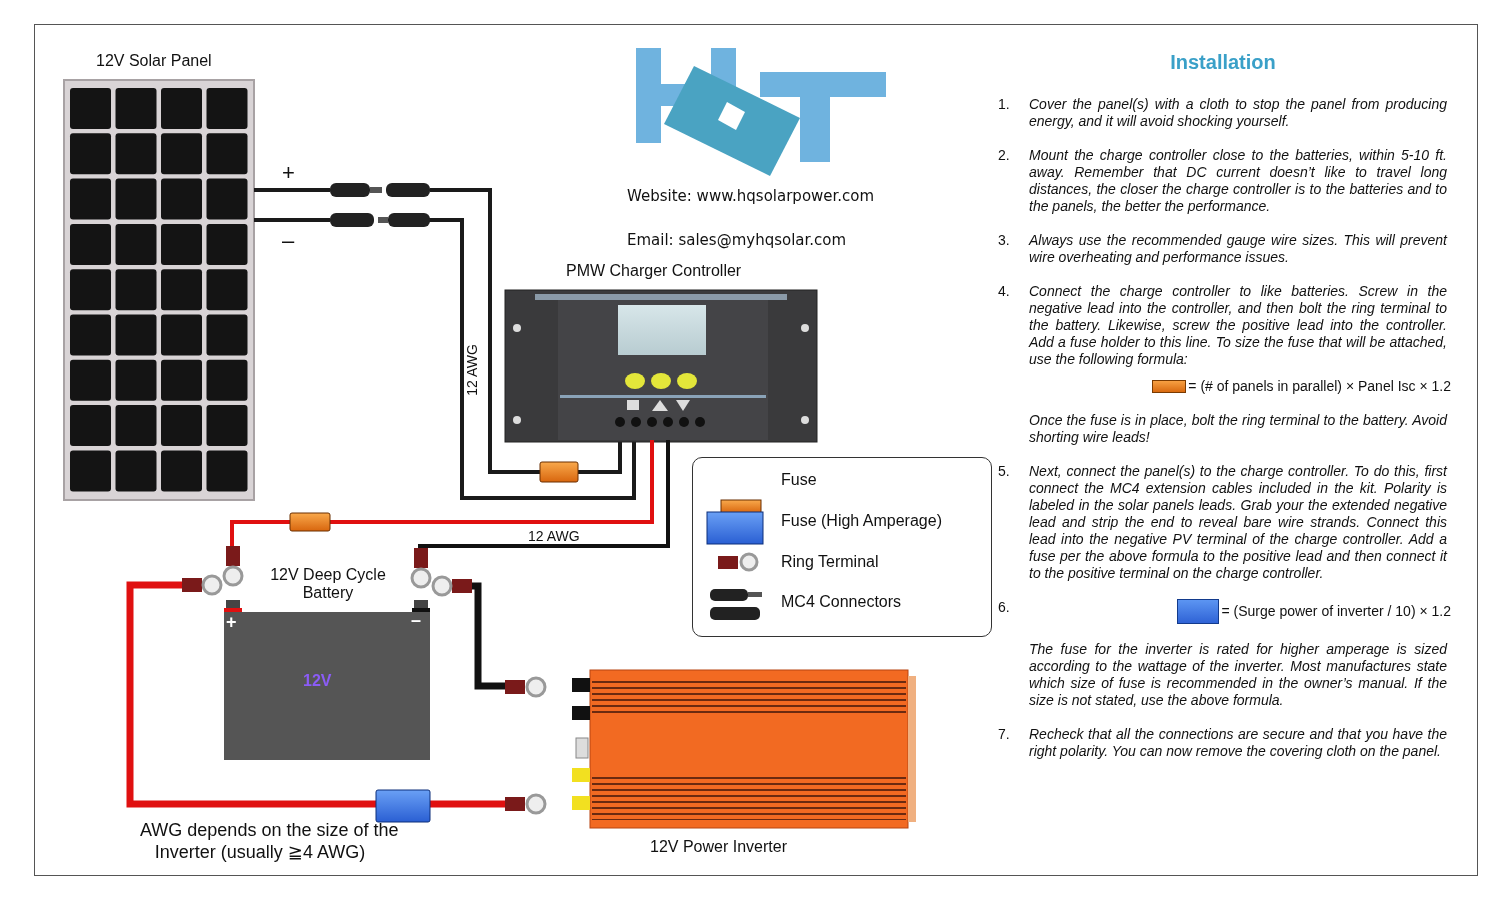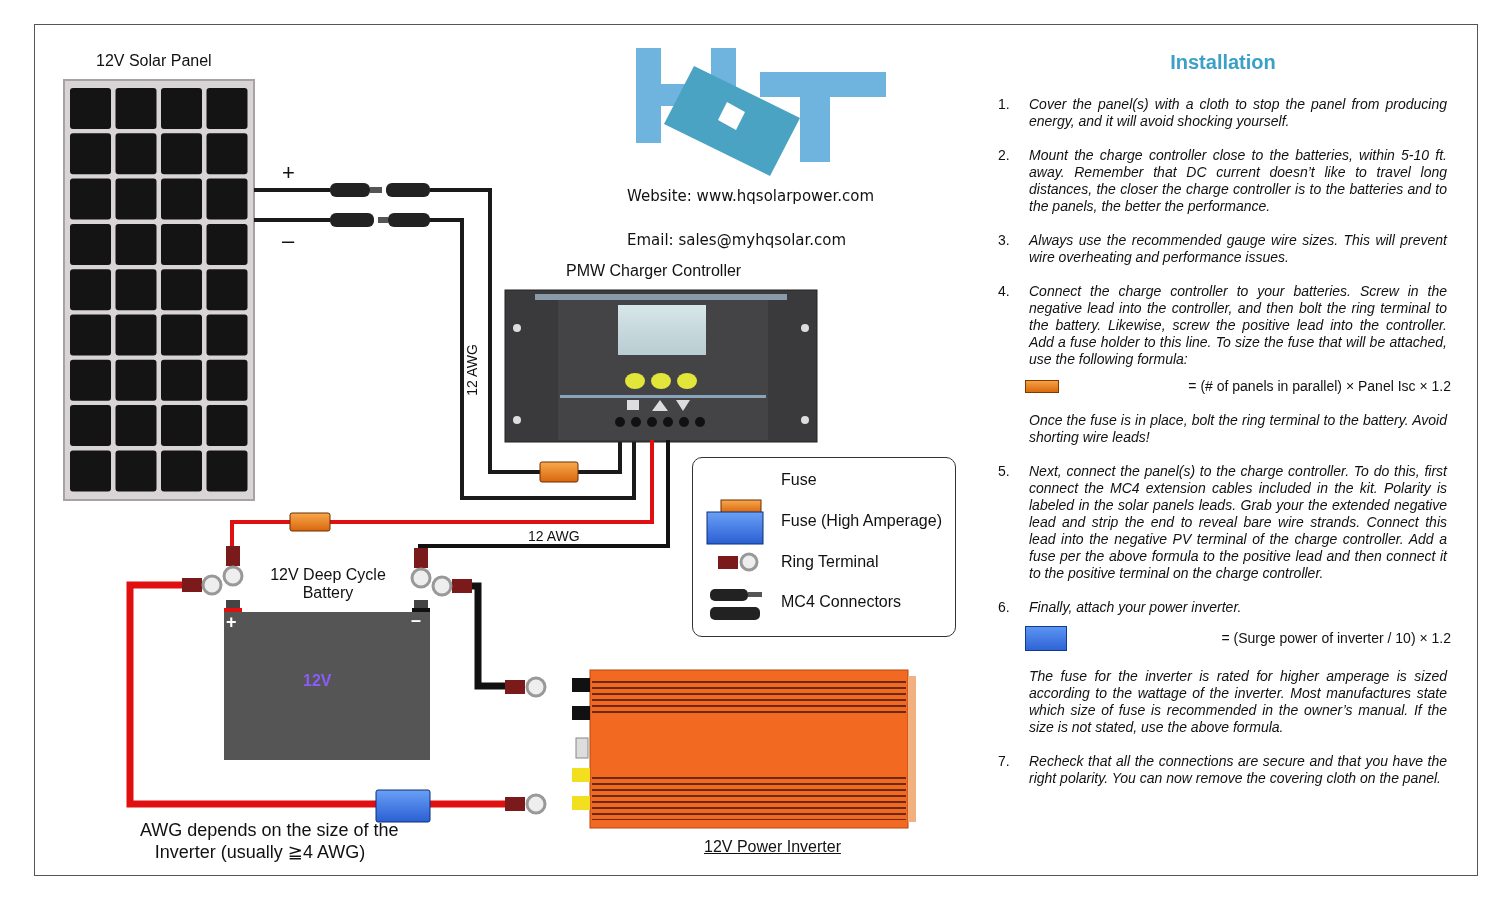--- a/index.html
+++ b/index.html
@@ -2,29 +2,29 @@
 <html><head>
 <meta charset="utf-8">
 <style>
   html,body{margin:0;padding:0;background:#fff;}
   body{width:1500px;height:913px;position:relative;overflow:hidden;font-family:"Liberation Sans",sans-serif;color:#111;}
   .frame{position:absolute;left:34px;top:24px;width:1444px;height:852px;border:1px solid #555;box-sizing:border-box;}
   svg.diagram{position:absolute;left:0;top:0;}
   .lbl{position:absolute;font-size:16px;color:#111;white-space:nowrap;}
   .ctr{text-align:center;}
   .brand{position:absolute;font-family:"DejaVu Sans",sans-serif;font-size:15px;color:#111;}
-  .legend{position:absolute;left:692px;top:457px;width:264px;height:180px;border:1px solid #333;border-radius:10px;box-sizing:border-box;}
+  .legend{position:absolute;left:692px;top:457px;width:300px;height:180px;border:1px solid #333;border-radius:10px;box-sizing:border-box;}
   .legend .li{position:absolute;left:88px;font-size:16px;}
   .inst{position:absolute;left:995px;top:50px;width:456px;}
   .inst h2{margin:1px;text-align:center;color:#3aa0c8;font-size:20px;font-weight:bold;}
   .steps{list-style:none;margin:0;padding:0;}
   .step{position:relative;padding-left:30px;font-size:14px;line-height:17px;text-align:justify;}
   .step .num{position:absolute;left:3px;top:0;}
   .step p{margin:4px;font-style:italic;}
-  .formula{display:flex;align-items:center;justify-content:space-between;gap:2px;margin:10px 0 17px 0;}
+  .formula{display:flex;align-items:center;justify-content:flex-end;gap:2px;margin:10px 0 17px 0;}
   .fuse-orange{display:inline-block;width:34px;height:13px;background:linear-gradient(#f7a042,#d96a10);border:1px solid #7a3a00;box-sizing:border-box;}
   .fuse-blue{display:inline-block;width:42px;height:25px;background:linear-gradient(#5c95f2,#2f63d6);border:1px solid #123a8c;box-sizing:border-box;}
 </style>
 </head>
 <body>
 
 <div class="frame"></div>
 
 <svg class="diagram" width="1500" height="913">
   <defs>
@@ -207,21 +207,21 @@
 <div class="lbl" style="left:566px;top:262px;">PMW Charger Controller</div>
 <div class="lbl" style="left:446px;top:362px;font-size:14px;transform:rotate(-90deg);transform-origin:center;">12 AWG</div>
 <div class="lbl" style="left:528px;top:528px;font-size:14px;">12 AWG</div>
 <div class="lbl ctr" style="left:258px;top:566px;width:140px;">
   <div>12V Deep Cycle</div>
   <div>Battery</div>
 </div>
 <div class="lbl" style="left:226px;top:612px;font-size:18px;color:#fff;font-weight:bold;">+</div>
 <div class="lbl" style="left:411px;top:610px;font-size:18px;color:#fff;font-weight:bold;">–</div>
 <div class="lbl" style="left:303px;top:672px;font-size:16px;color:#8b5cf6;font-weight:bold;">12V</div>
-<div class="lbl" style="left:704px;top:838px;text-decoration:underline;">12V Power Inverter</div>
+<div class="lbl" style="left:650px;top:838px;">12V Power Inverter</div>
 <div class="lbl ctr" style="left:140px;top:820px;width:240px;font-size:18px;">
   <div>AWG depends on the size of the</div>
   <div>Inverter (usually ≧4 AWG)</div>
 </div>
 
 <div class="brand" style="left:627px;top:187px;">Website: www.hqsolarpower.com</div>
 <div class="brand" style="left:627px;top:215px;margin-top:16px;">Email: sales@myhqsolar.com</div>
 
 <div class="legend">
   <div class="li" style="top:13px;">Fuse</div>
@@ -240,34 +240,33 @@
       <li class="step" style="margin-bottom: 17px;">
         <span class="num">2.</span>
         <p>Mount the charge controller close to the batteries, within 5-10 ft. away. Remember that DC current doesn’t like to travel long distances, the closer the charge controller is to the batteries and to the panels, the better the performance.</p>
       </li>
       <li class="step" style="margin-bottom: 17px;">
         <span class="num">3.</span>
         <p>Always use the recommended gauge wire sizes. This will prevent wire overheating and performance issues.</p>
       </li>
       <li class="step" style="margin-bottom: 17px;">
         <span class="num">4.</span>
-        <p>Connect the charge controller to your batteries. Screw in the negative lead into the controller, and then bolt the ring terminal to the battery. Likewise, screw the positive lead into the controller. Add a fuse holder to this line. To size the fuse that will be attached, use the following formula:</p>
+        <p>Connect the charge controller to like batteries. Screw in the negative lead into the controller, and then bolt the ring terminal to the battery. Likewise, screw the positive lead into the controller. Add a fuse holder to this line. To size the fuse that will be attached, use the following formula:</p>
         <div class="formula">
           <span class="fuse-orange"></span>
           <span>= (# of panels in parallel) × Panel Isc × 1.2</span>
         </div>
         <p>Once the fuse is in place, bolt the ring terminal to the battery. Avoid shorting wire leads!</p>
       </li>
       <li class="step" style="margin-bottom: 17px;">
         <span class="num">5.</span>
         <p>Next, connect the panel(s) to the charge controller. To do this, first connect the MC4 extension cables included in the kit. Polarity is labeled in the solar panels leads. Grab your the extended negative lead and strip the end to reveal bare wire strands. Connect this lead into the negative PV terminal of the charge controller. Add a fuse per the above formula to the positive lead and then connect it to the positive terminal on the charge controller.</p>
       </li>
       <li class="step" style="margin-bottom: 17px;">
         <span class="num">6.</span>
-        <p>Finally, attach your power inverter.</p>
         <div class="formula">
           <span class="fuse-blue"></span>
           <span>= (Surge power of inverter / 10) × 1.2</span>
         </div>
         <p>The fuse for the inverter is rated for higher amperage is sized according to the wattage of the inverter. Most manufactures state which size of fuse is recommended in the owner’s manual. If the size is not stated, use the above formula.</p>
       </li>
       <li class="step" style="margin-bottom: 0px;">
         <span class="num">7.</span>
         <p>Recheck that all the connections are secure and that you have the right polarity. You can now remove the covering cloth on the panel.</p>
       </li>

